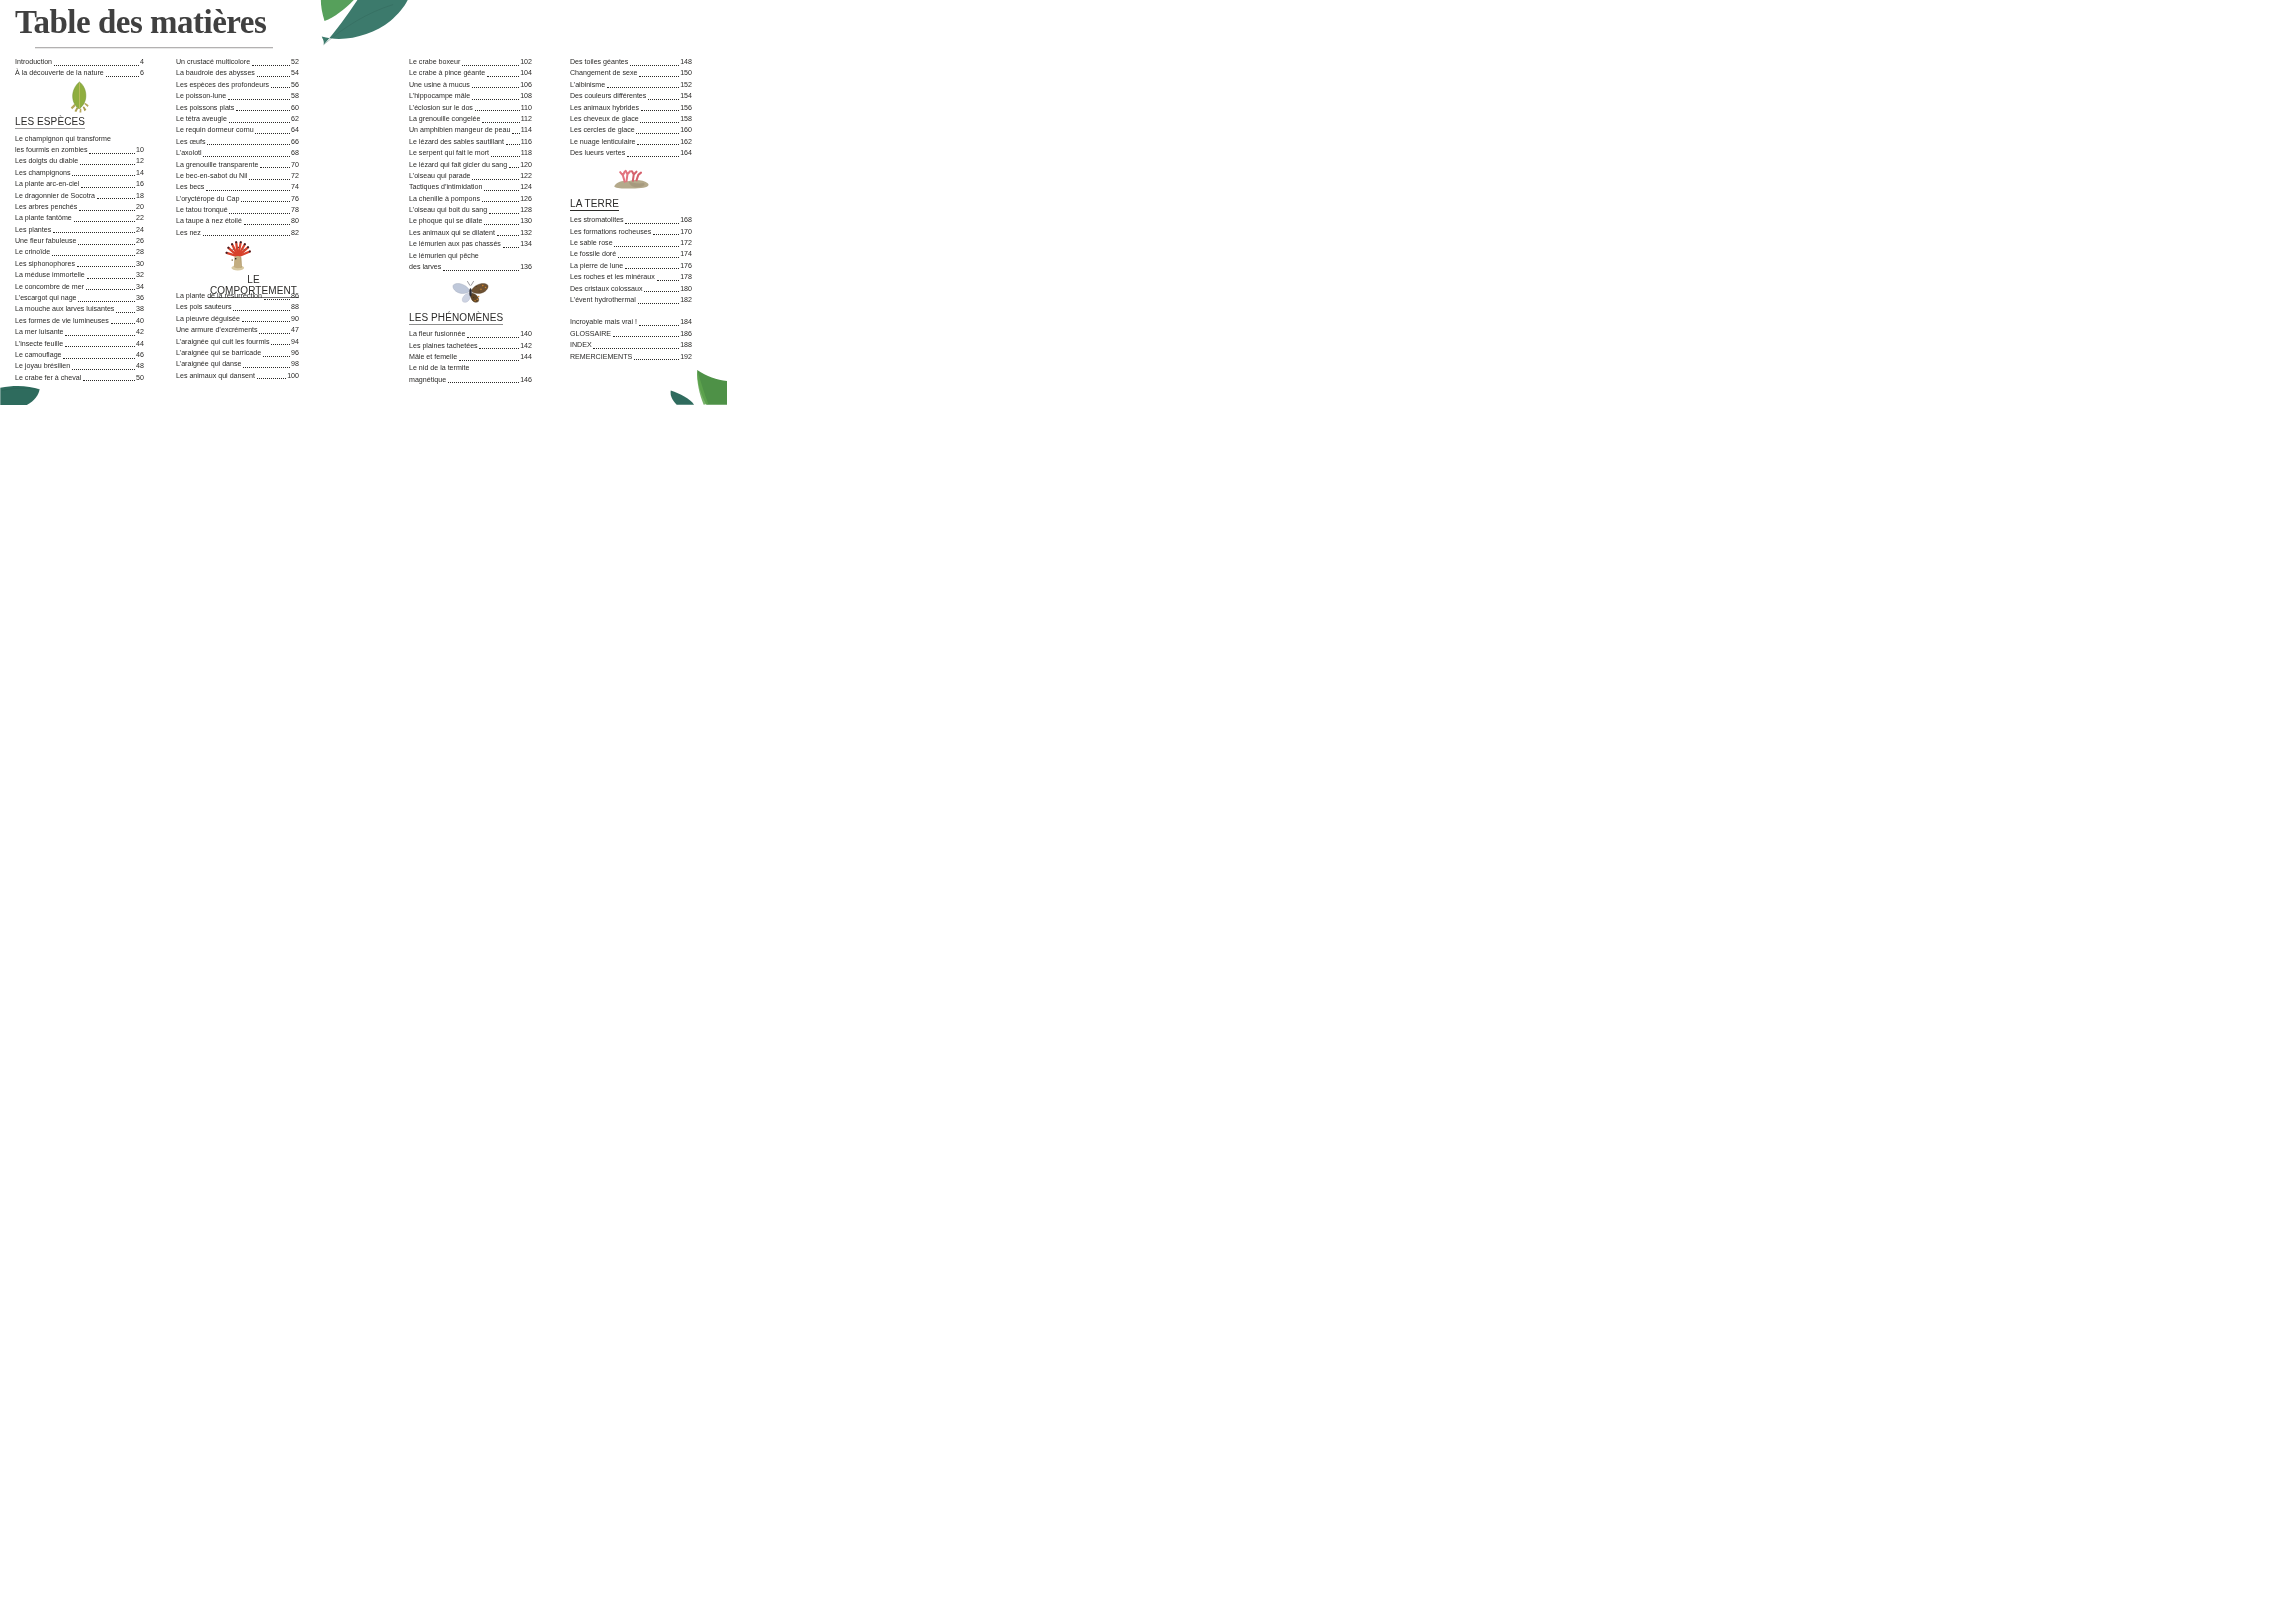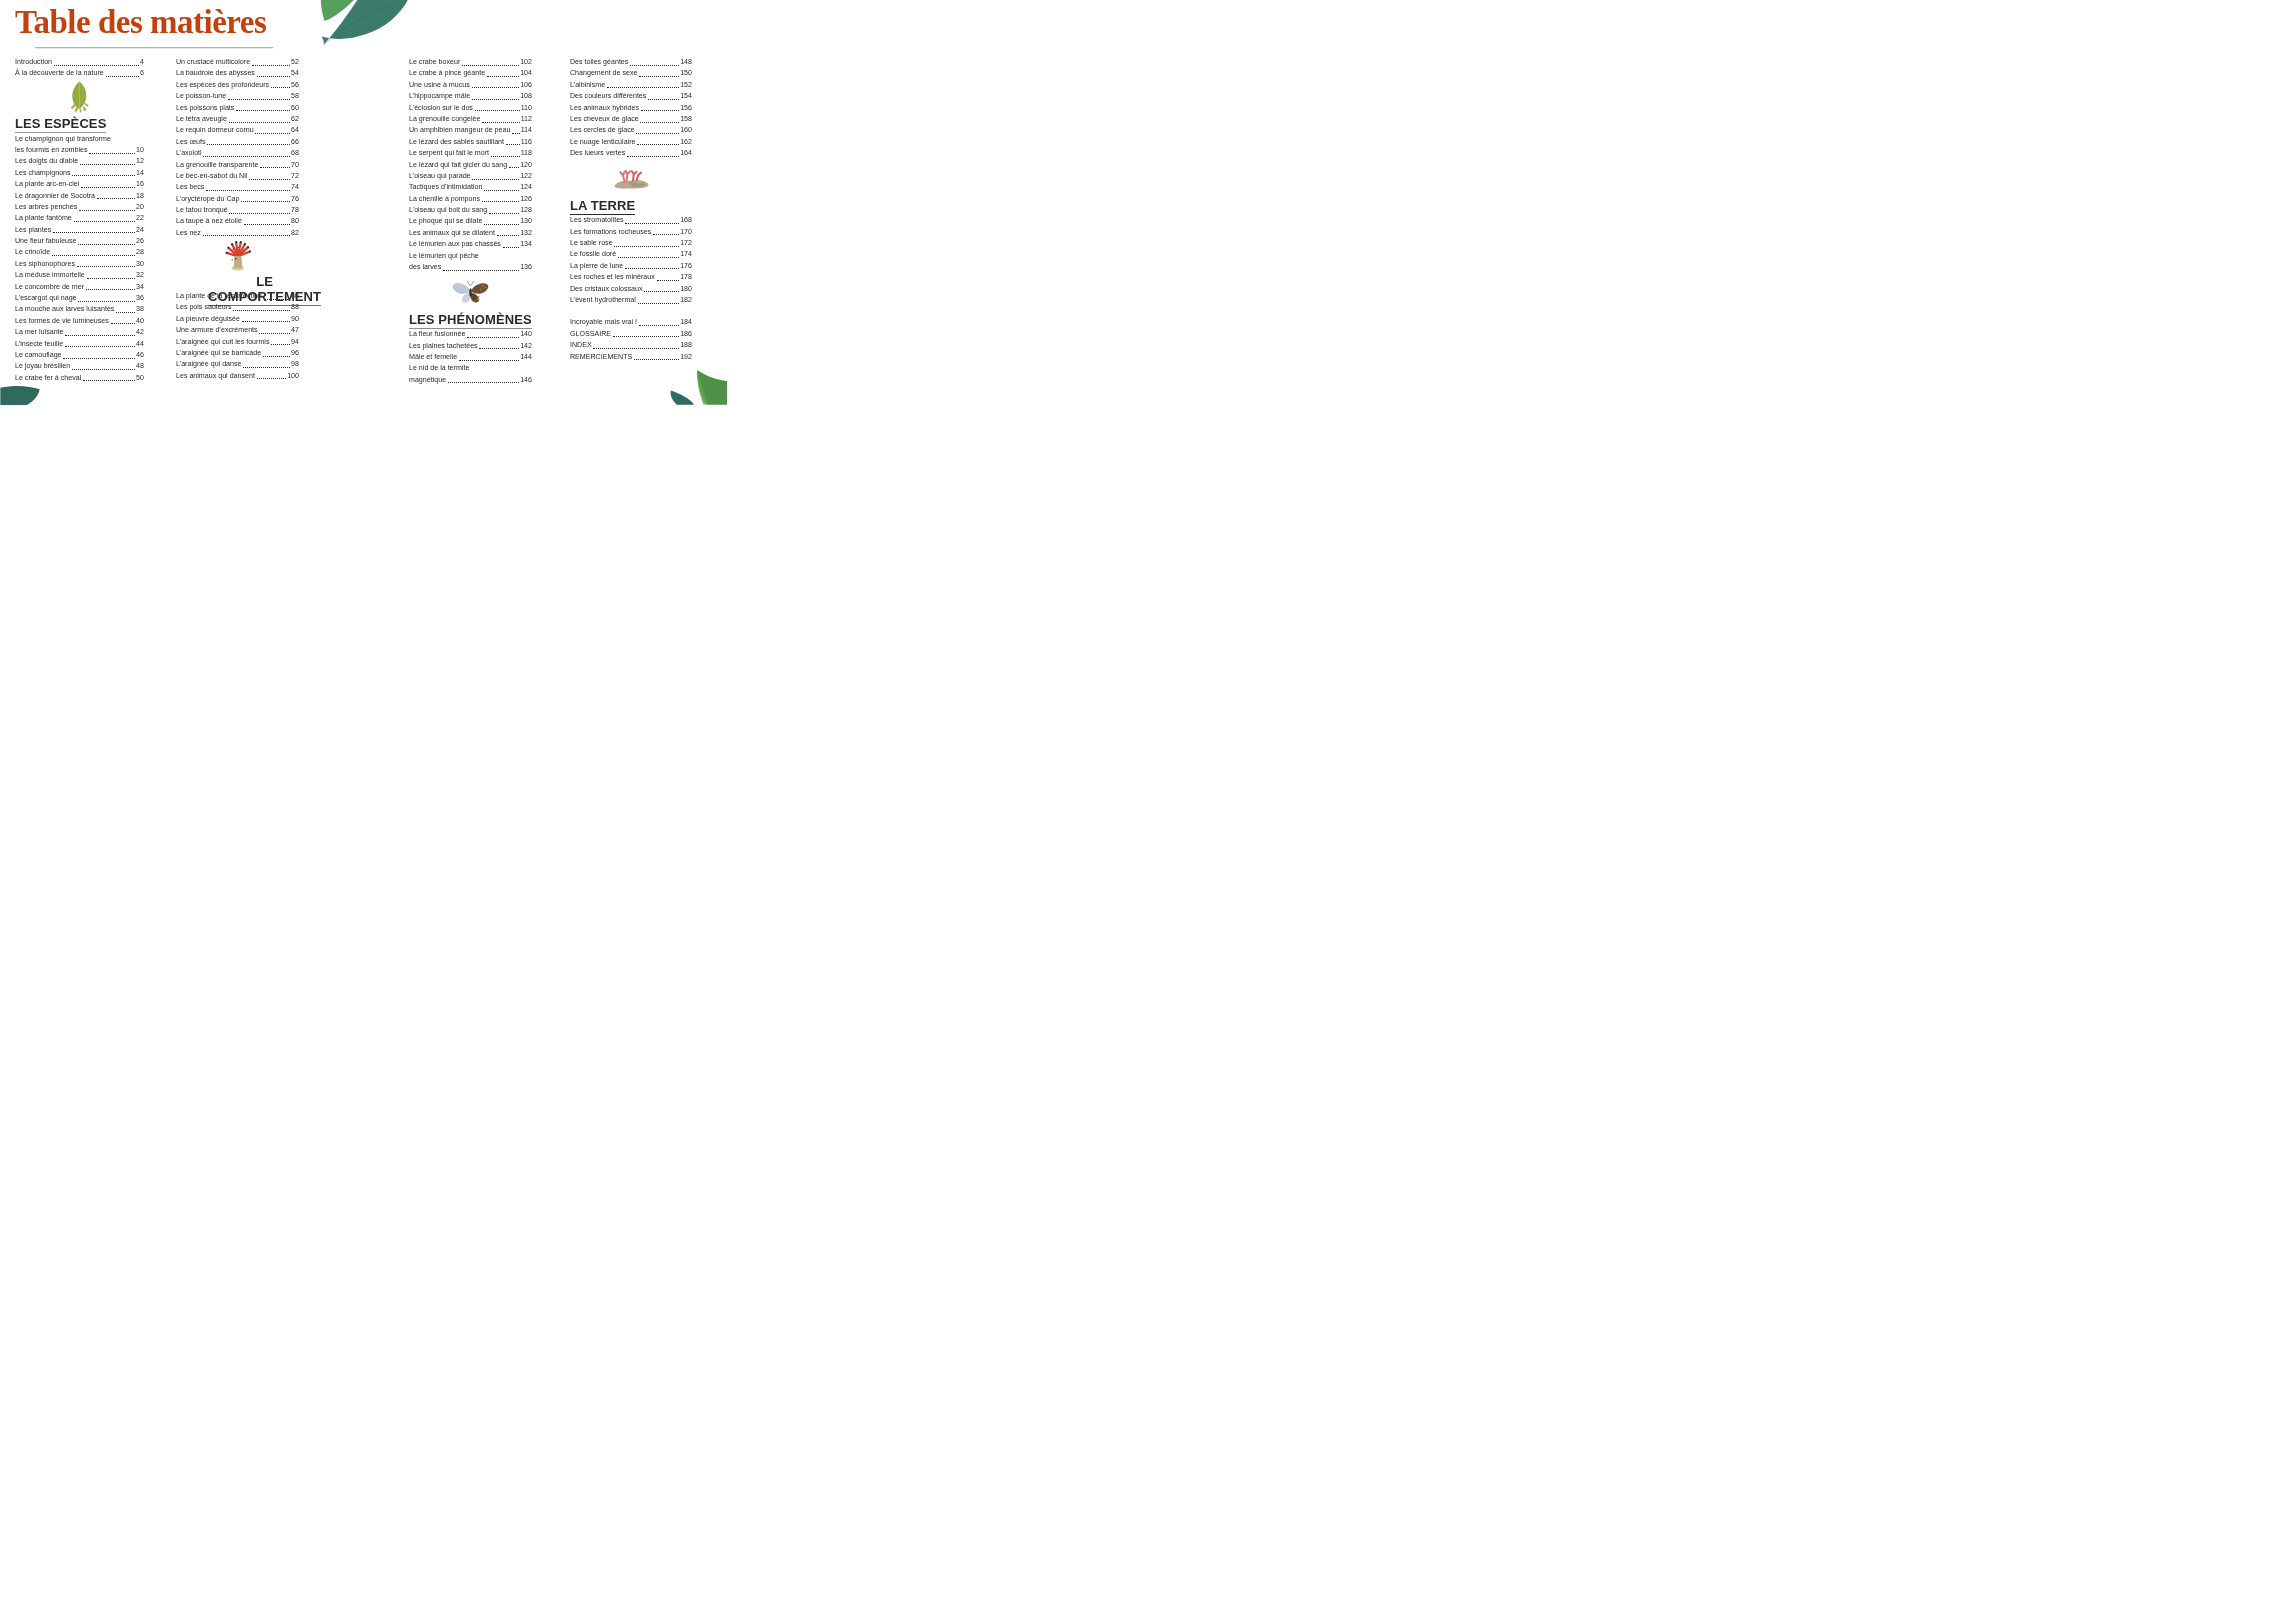--- a/index.html
+++ b/index.html
@@ -1,31 +1,31 @@
 <!DOCTYPE html>
 <html style="font-size:7.3px"><head>
 <meta charset="utf-8">
 <style>
   html,body{margin:0;padding:0;background:#ffffff;}
   .page{position:relative;width:728px;height:405px;background:#ffffff;overflow:hidden;
         font-family:"Liberation Sans",sans-serif;color:#2b2a28;}
   .title{position:absolute;left:15px;top:5.5px;margin:0;line-height:1;
          font-family:"Liberation Serif",serif;font-weight:bold;font-size:33px;
-         letter-spacing:-0.5px;color:#c2410c;}
+         letter-spacing:-0.5px;color:#404040;}
   .title-underline{position:absolute;left:35px;top:47px;width:238px;height:0.9px;
          background:#b3b1b1;box-shadow:0 0.9px 0 rgba(0,0,0,0.10);}
   .column{position:absolute;top:57px;}
   .row{display:flex;align-items:baseline;height:11.4px;line-height:11.4px;
        font-size:7.1px;overflow:hidden;white-space:nowrap;}
   .row .label{flex:0 1 auto;}
   .row .dots{flex:1 1 auto;min-width:1.8px;height:0;align-self:flex-end;
        border-bottom:1.1px dotted #2b2a28;margin:0 0.9px 2.8px 1.8px;}
   .row .page-num{flex:0 0 auto;}
   .section-header{height:17.4px;padding-top:1.4px;}
-  .section-header .ht{display:inline-block;font-weight:bold;font-size:13px;
+  .section-header .ht{display:inline-block;font-weight:normal;font-size:10px;
        letter-spacing:0.1px;color:#2b2a28;padding-bottom:0.9px;
        border-bottom:1.8px solid #9e9e9e;}
   .img{display:flex;justify-content:center;align-items:center;}
   .img-leaf-insect{height:35px;}
   .img-royal-bird{height:33px;}
   .img-butterfly{height:37px;}
   .img-coral{height:37px;}
   .spacer{height:11px;}
   .decor{position:absolute;line-height:0;}
   .decor.top-leaf{left:316px;top:0;}

